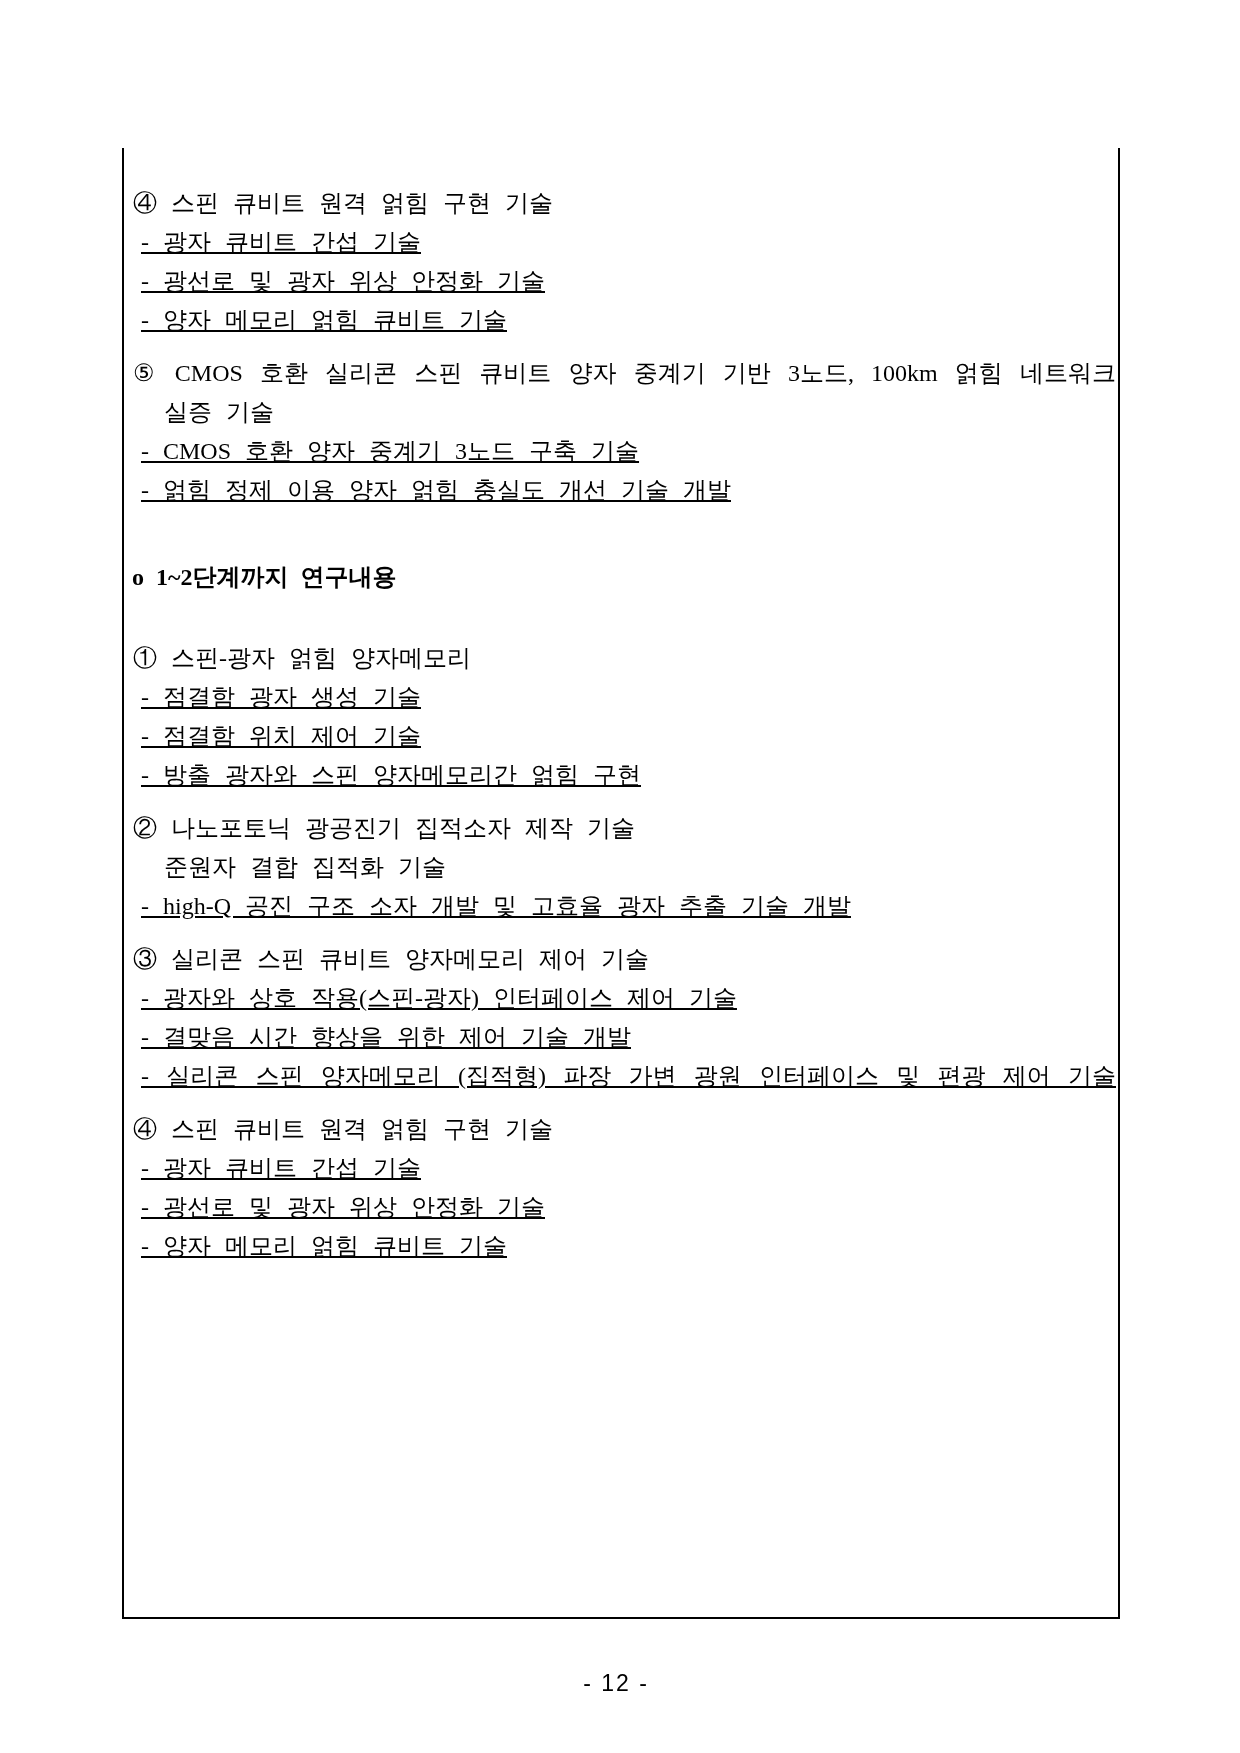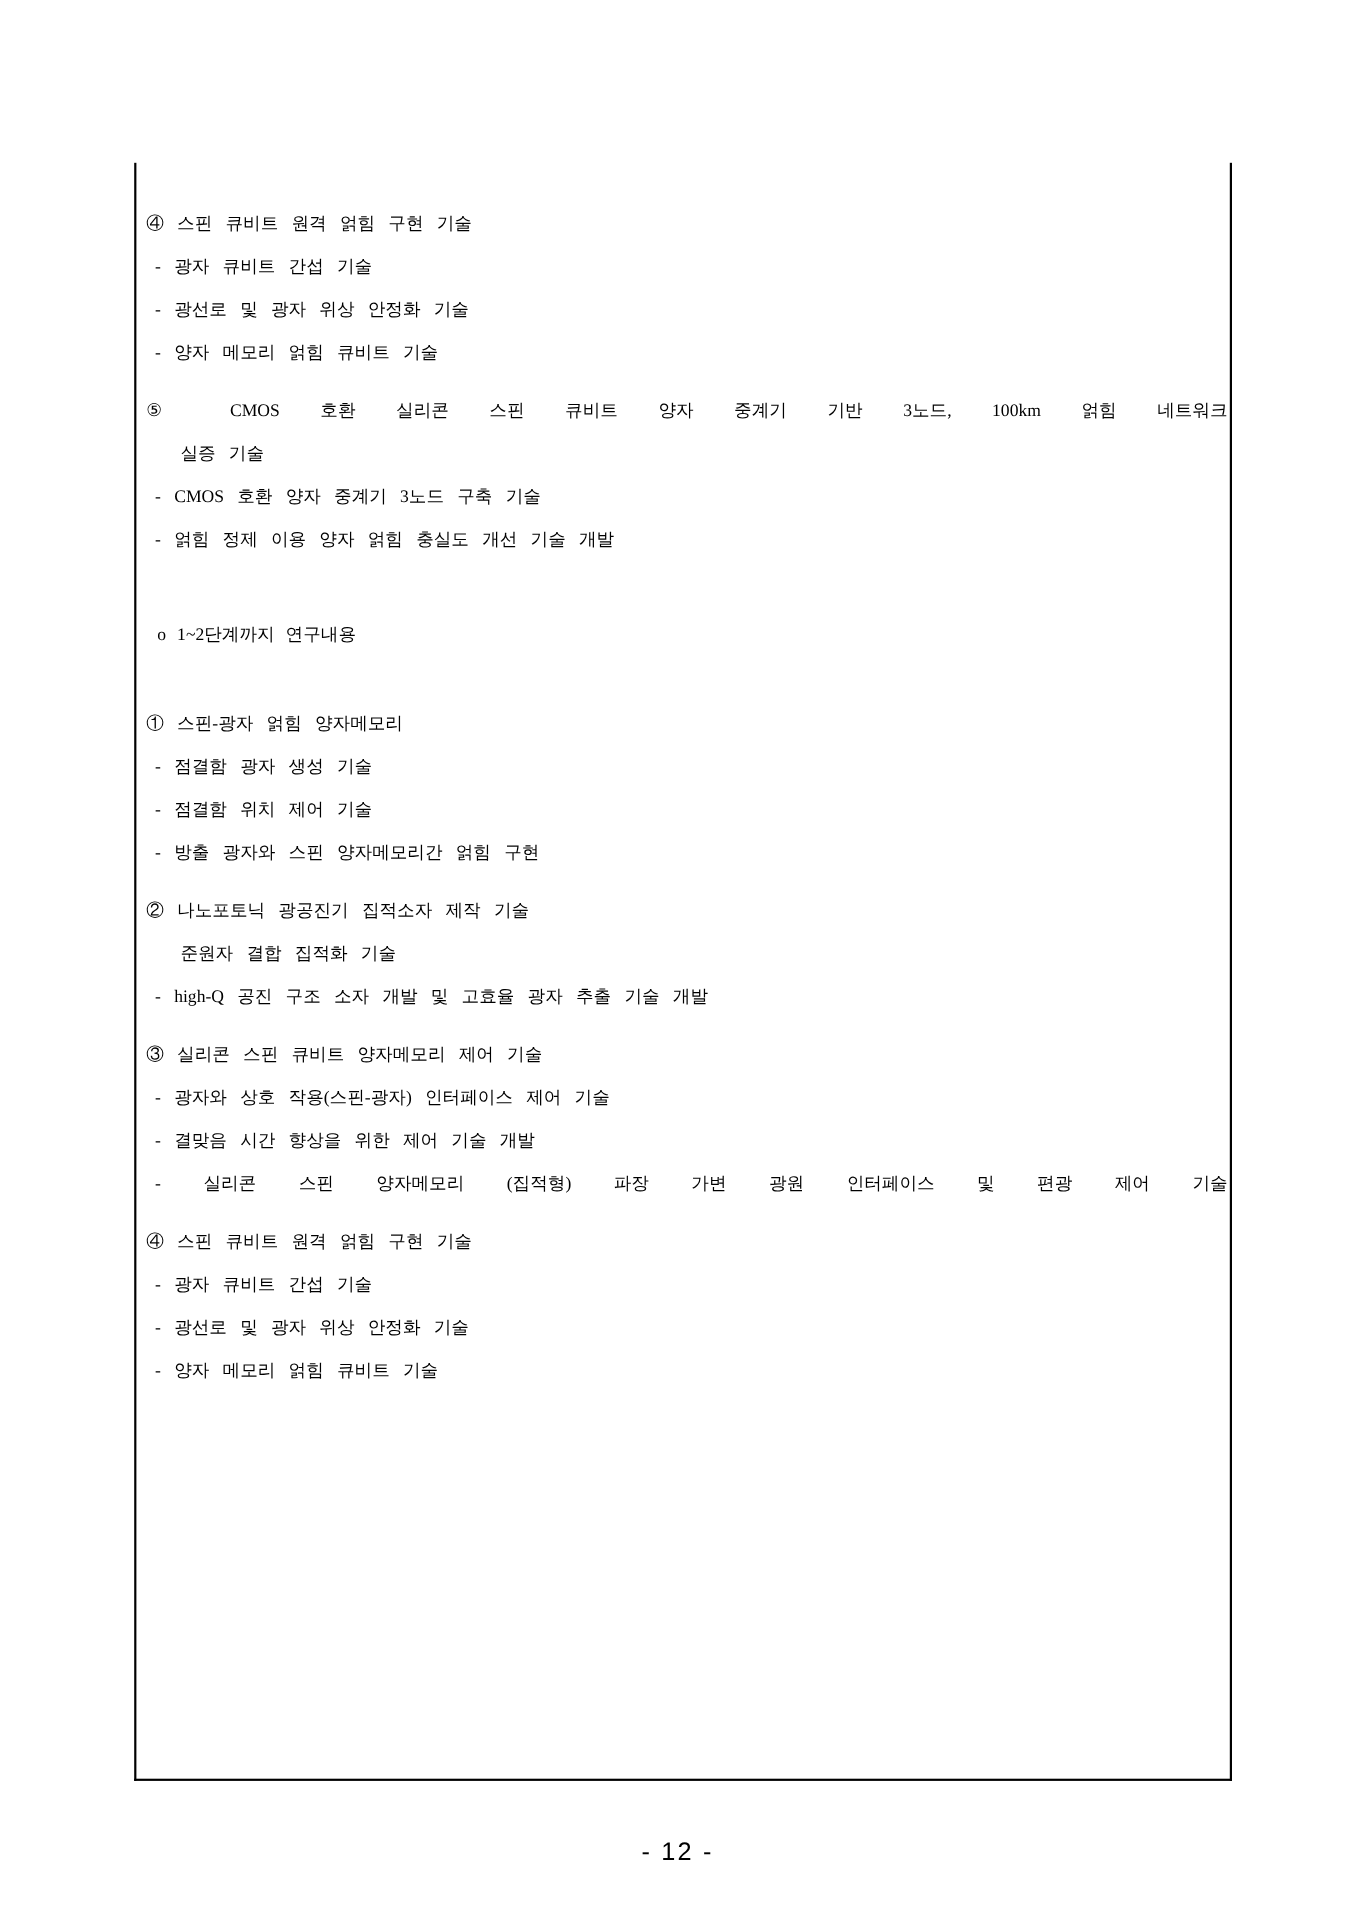--- a/index.html
+++ b/index.html
@@ -22,39 +22,39 @@
     height: 1471px;
     border-left: 2px solid #000;
     border-right: 2px solid #000;
     border-bottom: 2px solid #000;
     box-sizing: border-box;
     padding: 36px 2px 0 0;
     overflow: hidden;
     background: #ffffff;
   }
   .ln {
-    font-size: 16px;
+    font-size: 24px;
     line-height: 39px;
     word-spacing: 8px;
     white-space: nowrap;
   }
   .ln.h  { padding-left: 9px; }   
-  .ln.d  { padding-left: 17px; }  
+  .ln.d  { padding-left: 17px; text-decoration: underline; }  
   .ln.c  { padding-left: 40px; }  
   .ln.just {
     white-space: normal;
     text-align: justify;
     text-align-last: justify;
   }
   .block { margin-top: 14px; }
   .block.first { margin-top: 0; }
   .block.sec { margin-top: 48px; margin-bottom: 42px; }
   .sec .ln {
-    font-weight: normal;
-    padding-left: 19px;
+    font-weight: bold;
+    padding-left: 8px;
     word-spacing: 6px;
   }
   .page-number {
     position: absolute;
     left: 0;
     top: 1663px;
     width: 1232px;
     text-align: center;
     font-size: 23px;
     line-height: 40px;

